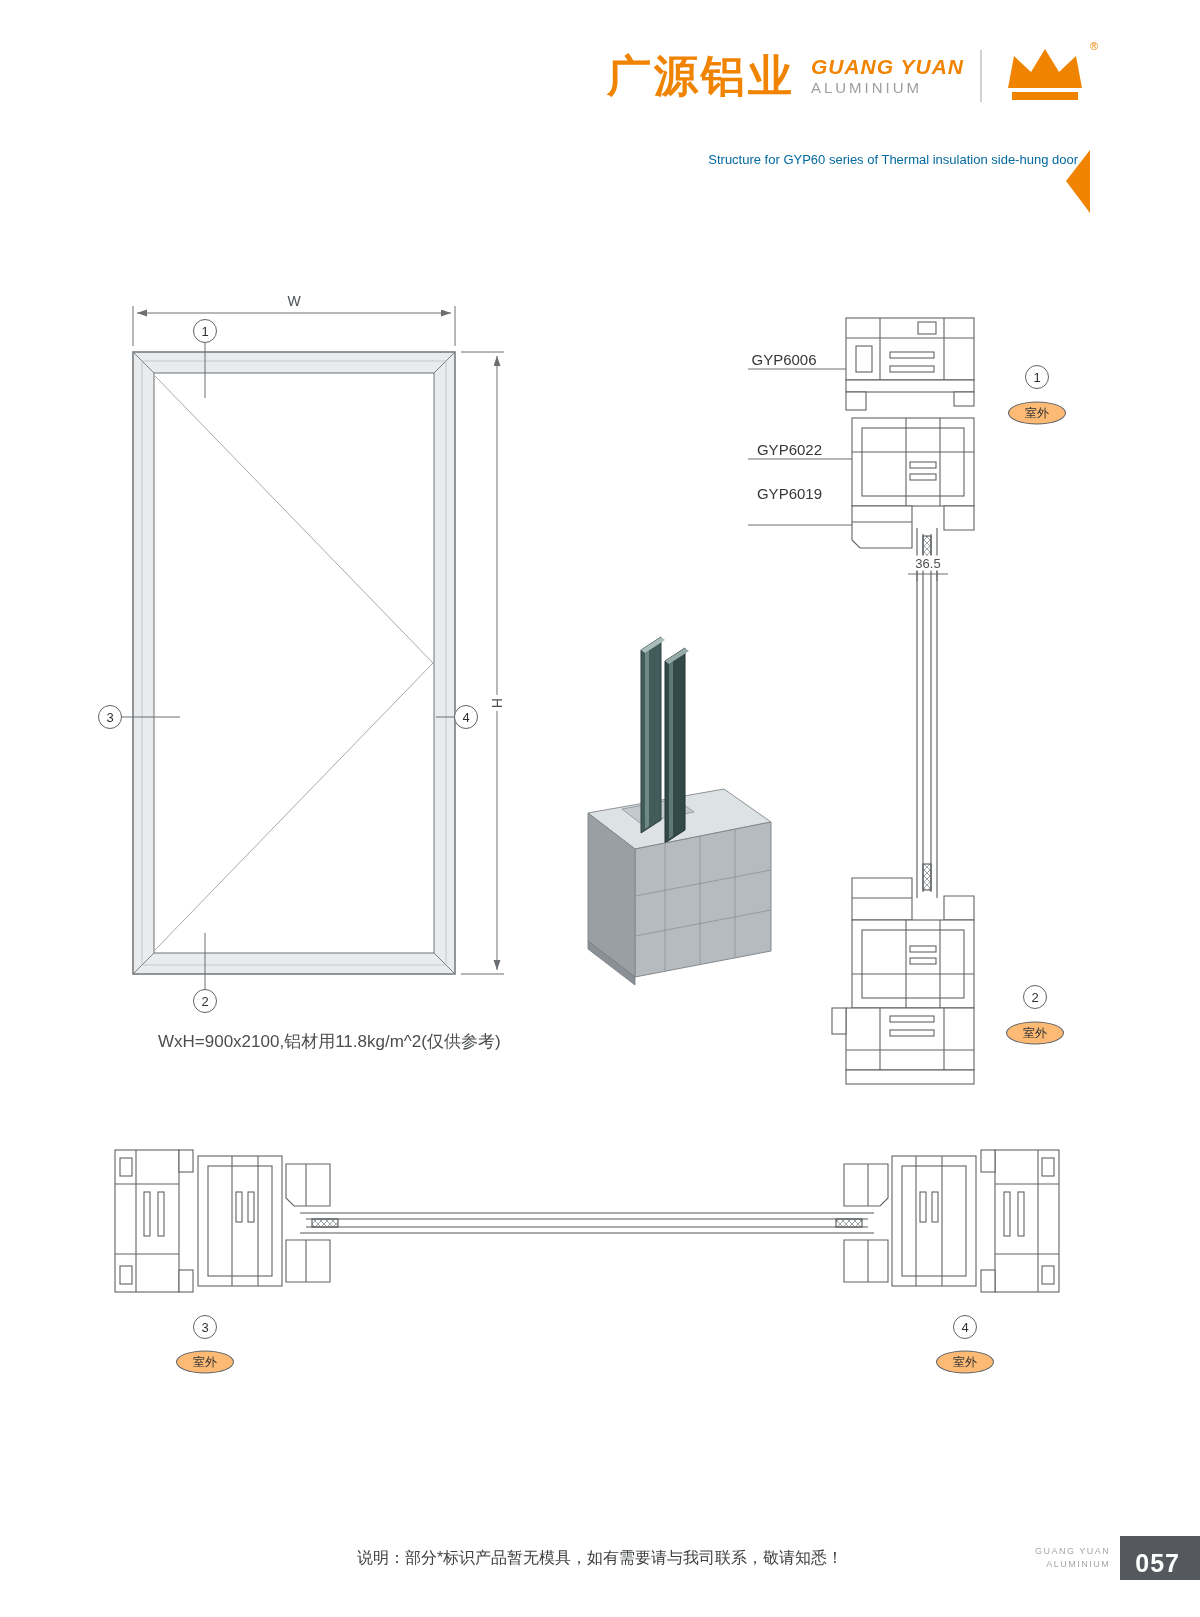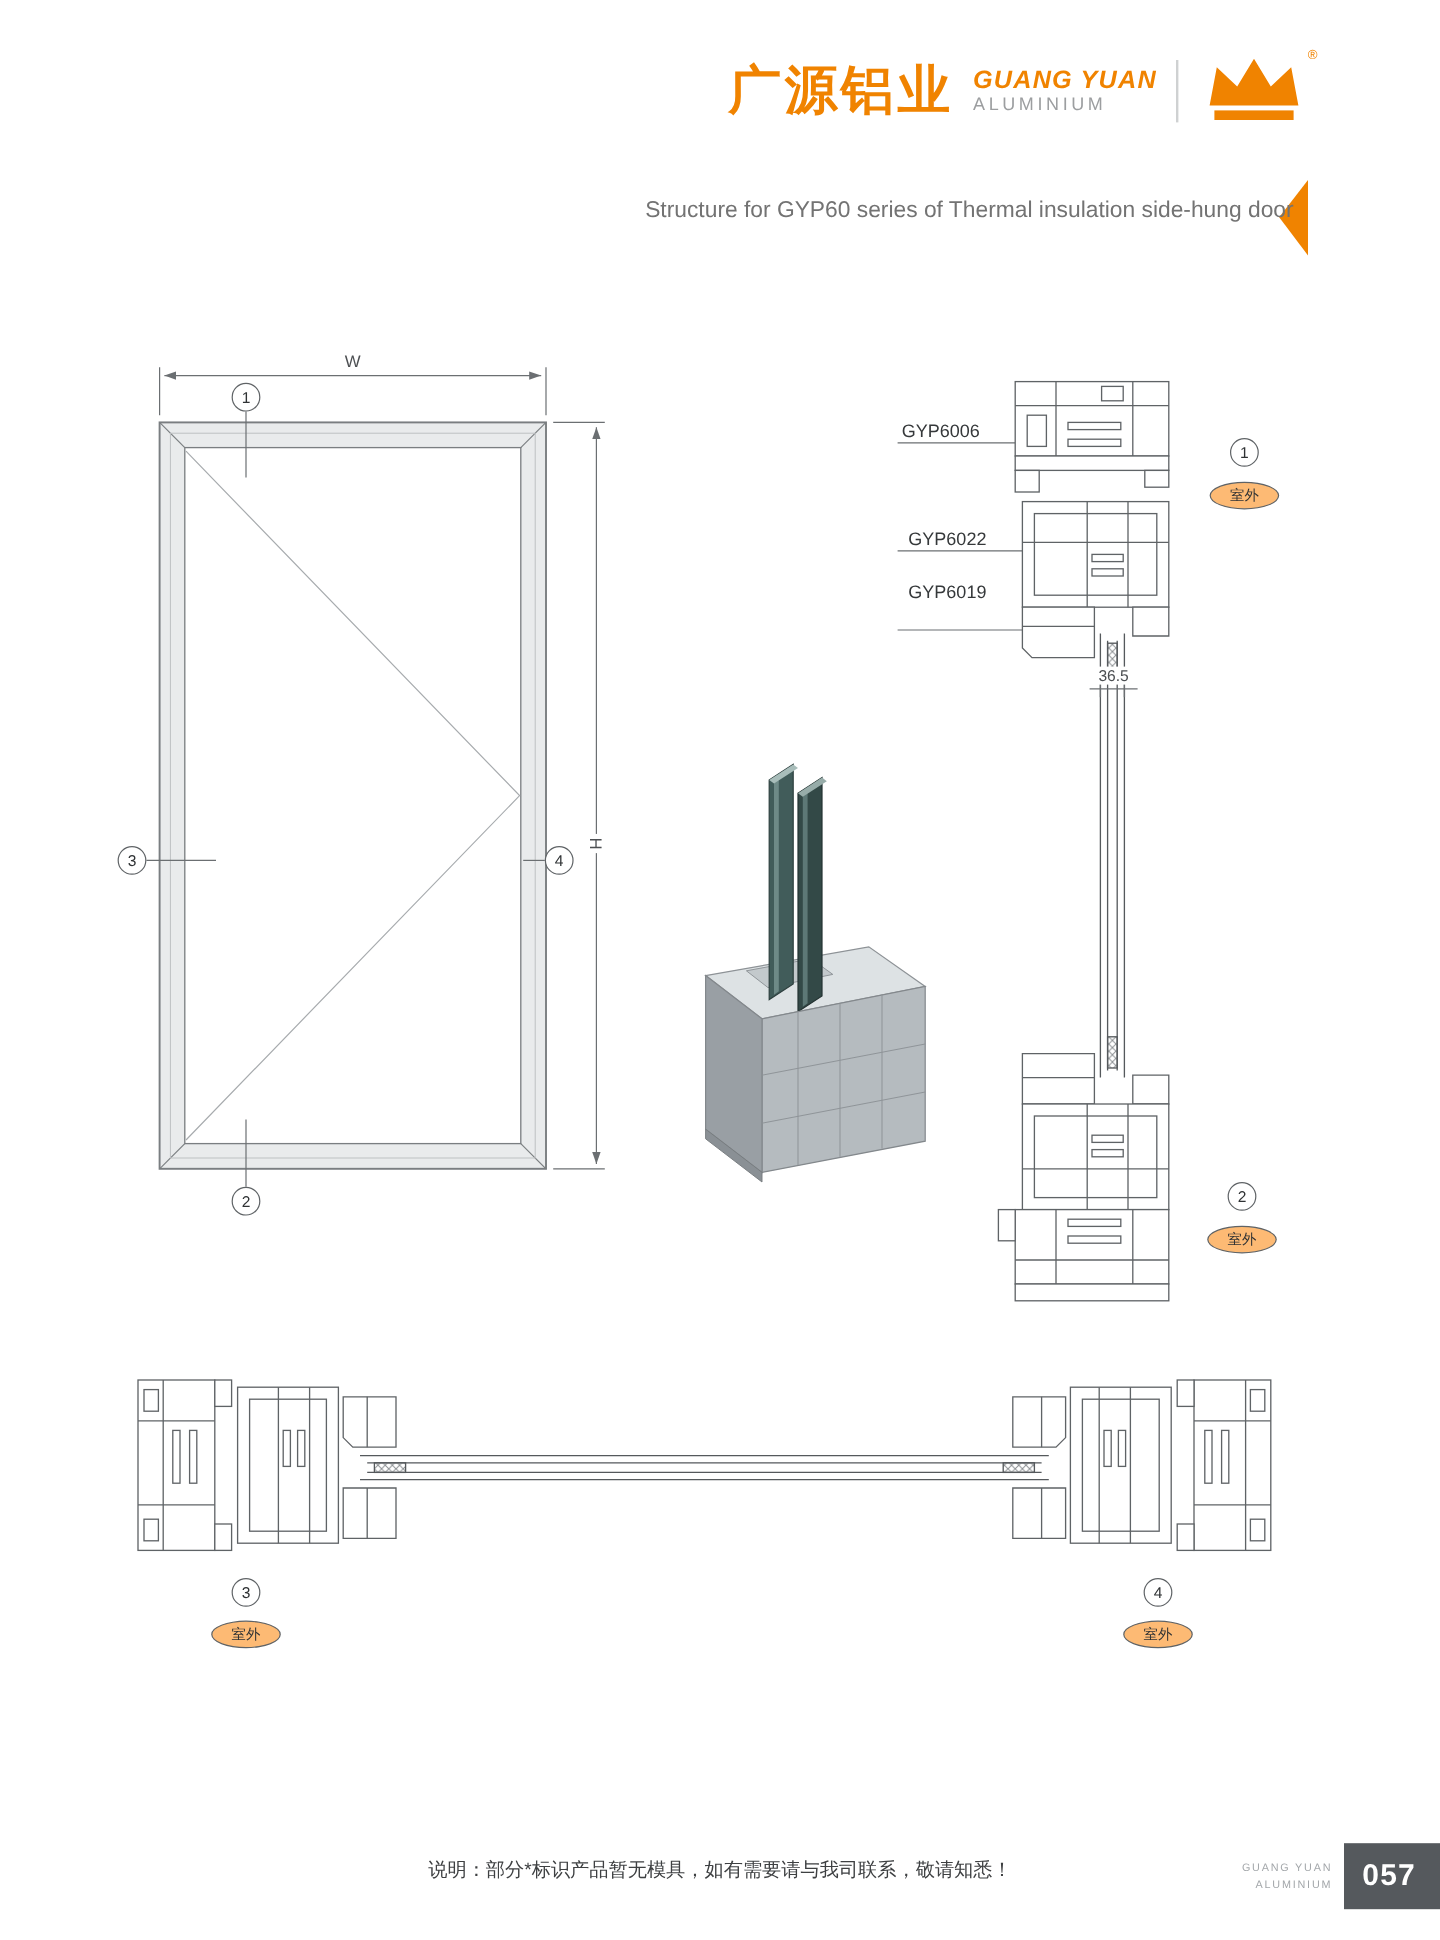--- a/index.html
+++ b/index.html
@@ -20,21 +20,21 @@
   .brand-en-wrap { display:flex; flex-direction:column; line-height:1.15; }
   .brand-en  { font-size:21px; font-weight:700; font-style:italic; color:#F08300; letter-spacing:1px; }
   .brand-sub { font-size:15px; color:#9c9ea0; letter-spacing:3px; }
   .brand-divider { width:2px; height:52px; background:#cfd1d2; }
   .logo-wrap { position:relative; width:96px; height:64px; }
   .reg { position:absolute; top:-4px; right:-4px; font-size:11px; color:#F08300; }
 
   
   .title-block { position:absolute; top:147px; right:122px; text-align:right; }
   .title-cn { font-size:27px; font-weight:700; color:#1f2224; letter-spacing:1px; }
-  .title-en { font-size:19px; color:#737373; margin-top:18px; }
+  .title-en { font-size:13px; color:#0369a1; margin-top:5px; }
 
   
   .co {
     position:absolute; width:24px; height:24px; border:1.4px solid #5f6366; border-radius:50%;
     background:#fff; display:flex; align-items:center; justify-content:center;
     font-size:13px; color:#2f3234; transform:translate(-50%,-50%);
   }
   .oval {
     position:absolute; width:58px; height:23px; border:1.4px solid #5f6366; border-radius:50%;
     background:#fdba74; display:flex; align-items:center; justify-content:center;
@@ -47,21 +47,21 @@
     transform:translate(-50%,-50%); white-space:nowrap;
   }
   .dim.rot { transform:translate(-50%,-50%) rotate(90deg); }
   .plabel { position:absolute; width:76px; text-align:right; font-size:15px; color:#35383a; white-space:nowrap; }
   .spec { position:absolute; left:158px; top:1030px; font-size:17px; color:#4b4e50; }
 
   
   .note { position:absolute; left:0; right:0; top:1548px; text-align:center; font-size:16px; color:#3e4042; }
   .page-corner { position:absolute; right:0; top:1536px; display:flex; align-items:center; gap:10px; }
   .corner-brand { text-align:right; font-size:9px; color:#a3a7aa; letter-spacing:1.5px; line-height:1.45; }
-  .page-num { background:#55595d; color:#ffffff; font-weight:700; font-size:25px; padding:13px 20px 13px 15px; letter-spacing:1px; }
+  .page-num { background:#55595d; color:#ffffff; font-weight:700; font-size:25px; padding:13px 20px 2px 15px; letter-spacing:1px; }
 </style>
 </head>
 <body>
 
 <div class="page">
 
   <svg class="art" width="1200" height="1617" viewBox="0 0 1200 1617" aria-hidden="true">
     <defs>
       <pattern id="xh" width="6" height="6" patternUnits="userSpaceOnUse">
         <path d="M0,0 L6,6 M6,0 L0,6" stroke="#8a8e91" stroke-width="0.8" fill="none"></path>
@@ -256,20 +256,21 @@
       <span class="reg">®</span>
     </span>
   </div>
 
   <div class="title-block">
     <div class="title-en">Structure for GYP60 series of Thermal insulation side-hung door</div>
   </div>
 
   <span class="dim" style="left:294px; top:301px;">W</span>
   <span class="dim rot" style="left:497px; top:703px;">H</span>
+  <span class="spec">WxH=900x2100,铝材用11.8kg/m^2(仅供参考)</span>
 
   <span class="plabel" style="left:746px; top:351px;text-align:center;">GYP6006</span>
   <span class="plabel" style="left:746px; top:441px;">GYP6022</span>
   <span class="plabel" style="left:746px; top:485px;">GYP6019</span>
 
   <span class="dim" style="left:928px; top:563px; font-size:13px;">36.5</span>
 
   <span class="co" style="left:205px; top:331px;">1</span>
   <span class="co" style="left:205px; top:1001px;">2</span>
   <span class="co" style="left:110px; top:717px;">3</span>

